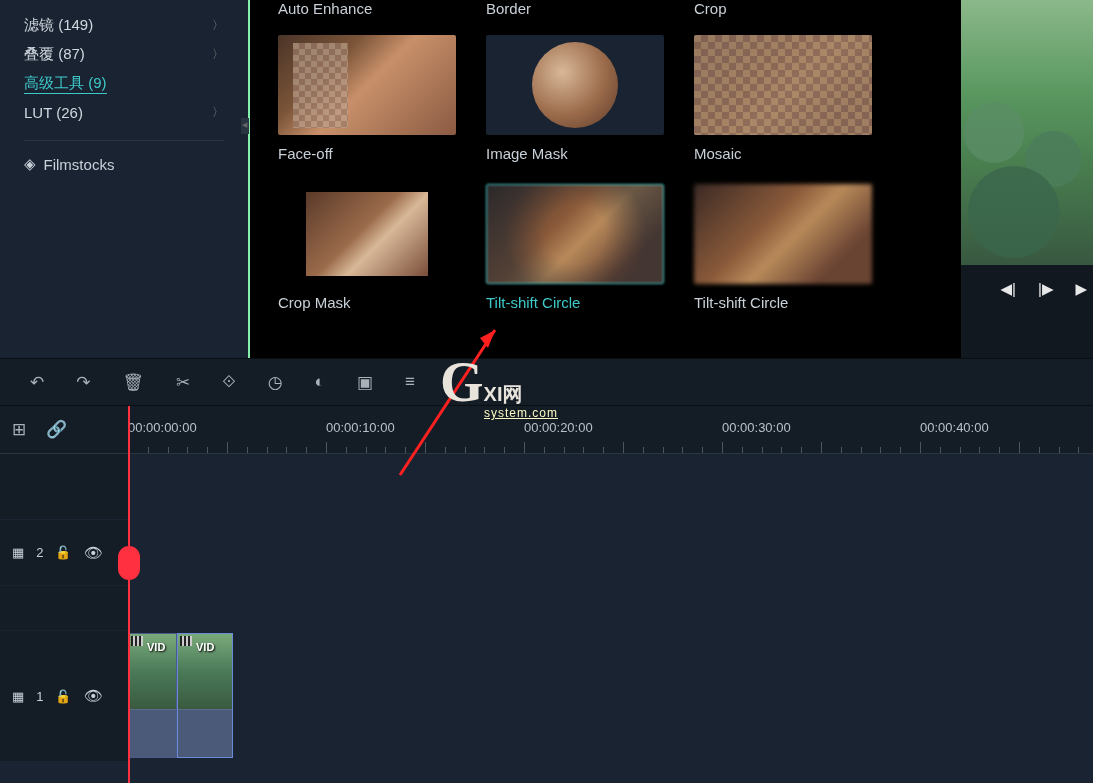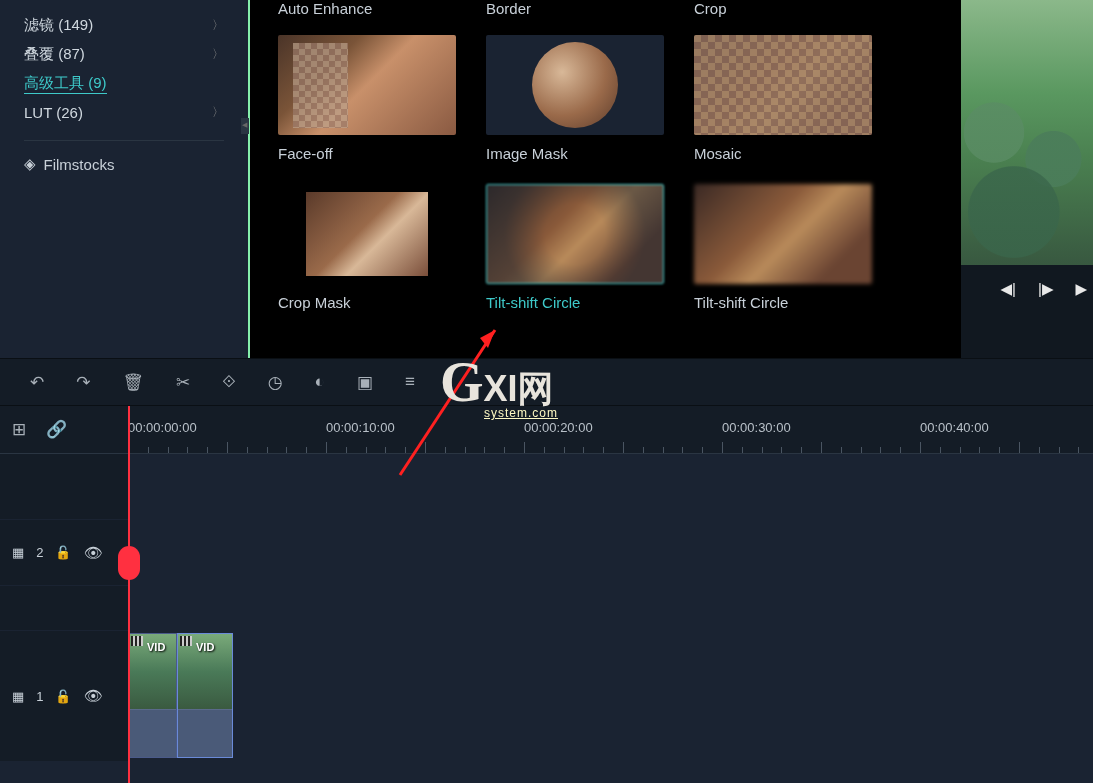--- a/index.html
+++ b/index.html
@@ -66,21 +66,21 @@
 .clip-group { position: absolute; left: 0; top: 2px; display: flex; height: 125px; }
 .clip { width: 49px; border: 1px solid #4a5a8a; background: #3a4a68; position: relative; }
 .clip.selected { border: 1.5px solid #6a8ad8; }
 .clip-thumb { height: 75px; background: linear-gradient(to bottom, #7aaa7a 0%, #4a7a58 50%, #3a5a40 100%); position: relative; }
 .clip-thumb::before { content: ""; position: absolute; top: 2px; left: 2px; width: 12px; height: 10px; background: repeating-linear-gradient(90deg,#222 0 2px,#ccc 2px 4px); }
 .clip-label { position: absolute; top: 7px; left: 18px; font-size: 11px; color: #fff; font-weight: bold; text-shadow: 1px 1px 2px #000; }
 .clip-audio { height: 48px; background: #4a5a78; border-top: 1px solid #5a6a8a; }
 
 .watermark { position: absolute; left: 440px; top: 350px; z-index: 20; pointer-events: none; }
 .wm-g { font-size: 56px; font-weight: bold; color: #e8e4dc; font-family: Georgia, serif; display: inline-block; }
-.wm-xi { font-size: 36px; font-weight: bold; color: #e8e4dc; }
+.wm-xi { font-size: 20px; font-weight: bold; color: #e8e4dc; }
 .wm-sys { font-size: 12px; color: #fef9c3; letter-spacing: 1px; margin-left: 44px; margin-top: -8px; text-decoration: underline; }
 
 .arrow { position: absolute; left: 390px; top: 320px; z-index: 15; pointer-events: none; }
 .arrow svg { width: 120px; height: 160px; }
 </style>
 </head>
 <body>
 
 <div class="top-section">
   <div class="sidebar">

